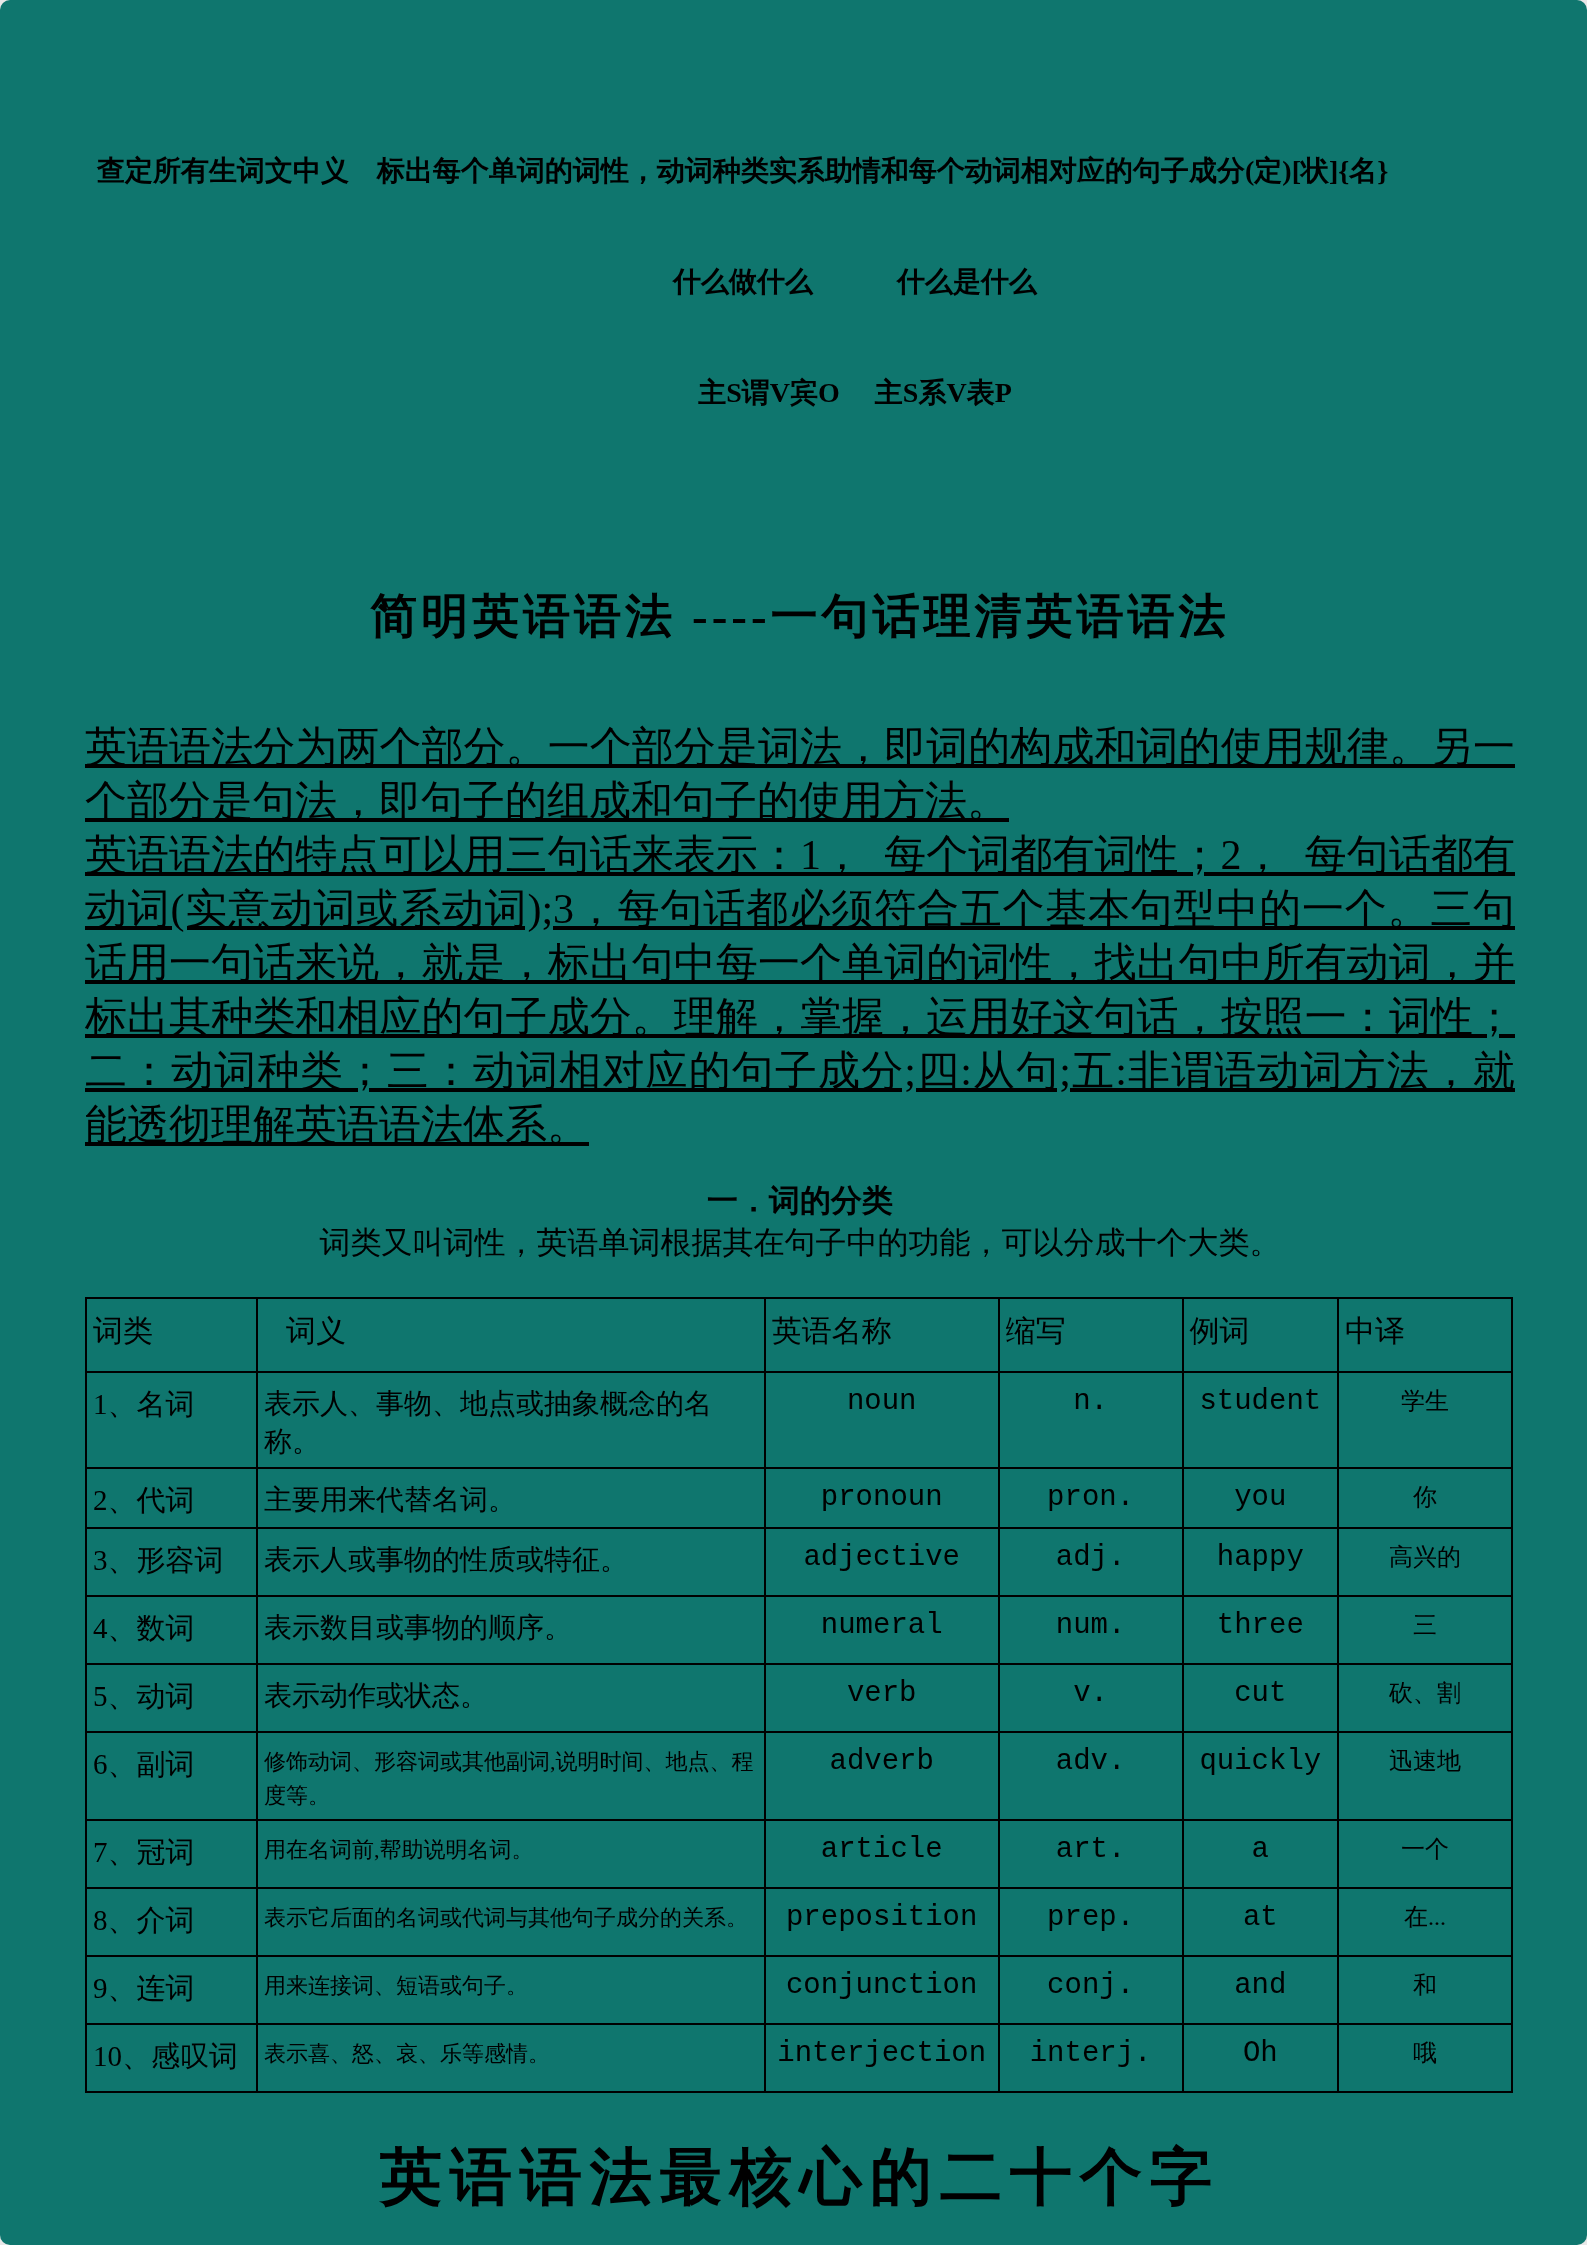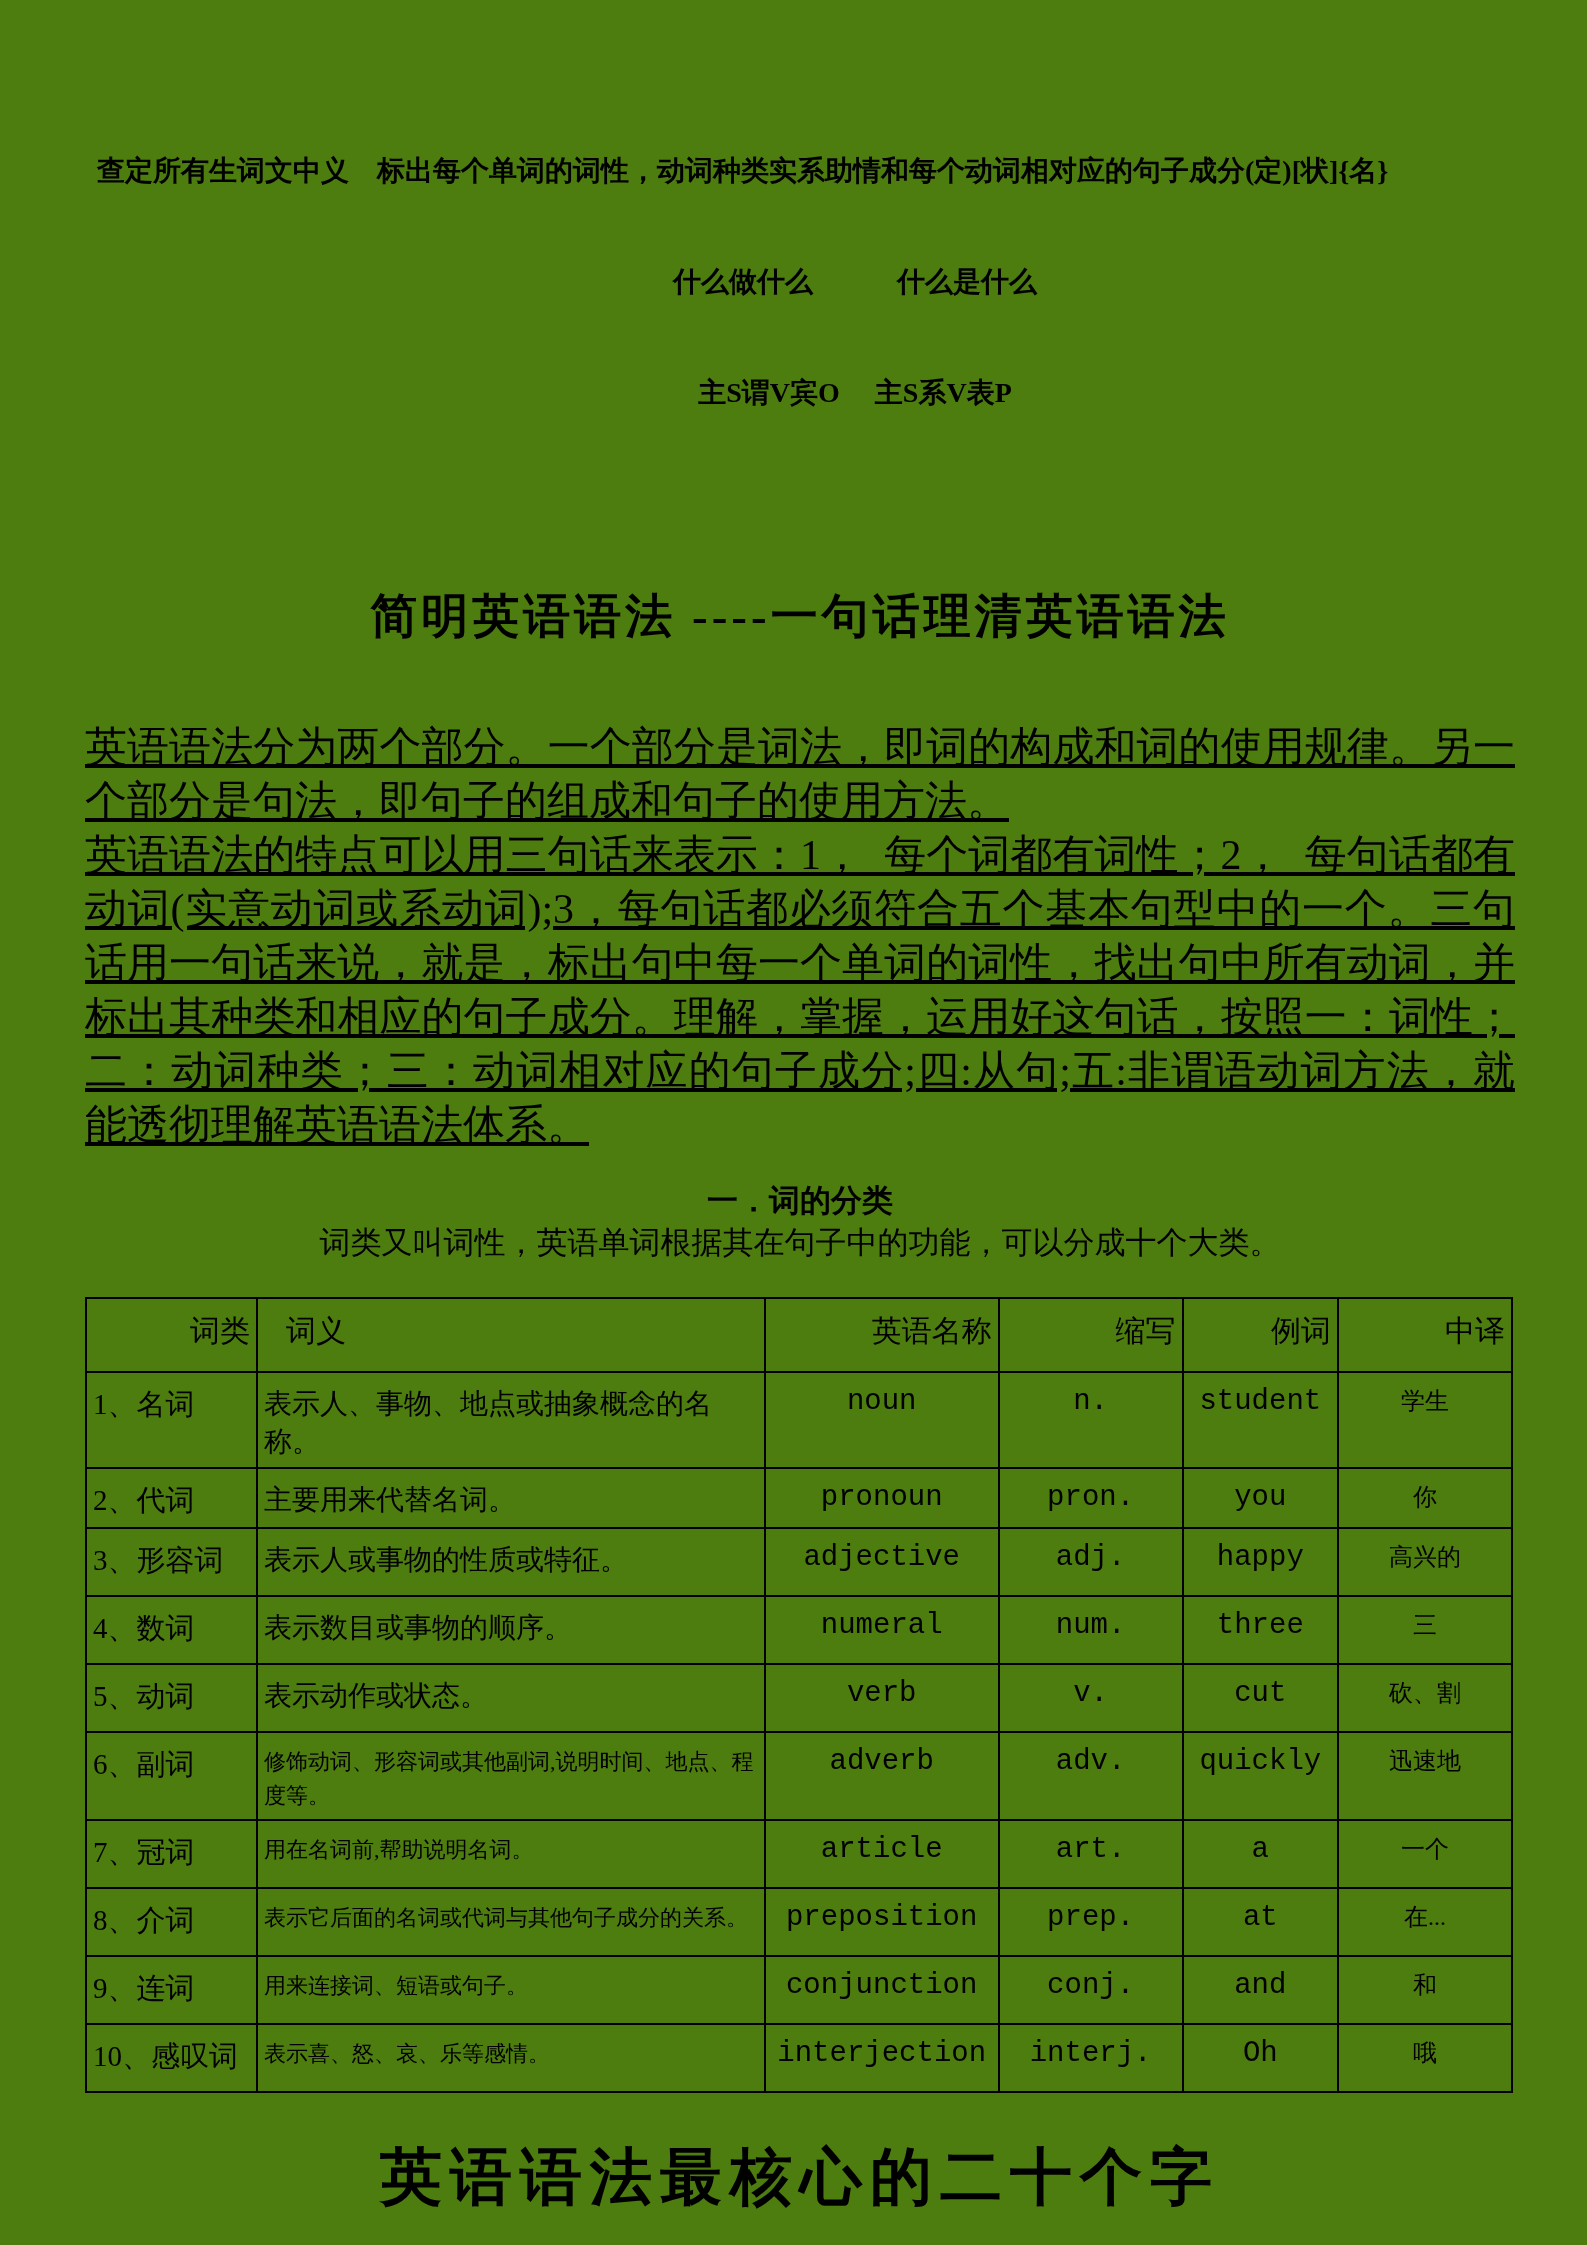--- a/index.html
+++ b/index.html
@@ -2,23 +2,24 @@
 <html lang="zh"><head>
 <meta charset="utf-8">
 <style>
   * { margin: 0; padding: 0; box-sizing: border-box; }
   html, body { background: #e8e8e8; }
   body { font-family: "Liberation Serif", "DejaVu Serif", serif; color: #000; }
   .page {
     position: relative;
     width: 1587px; height: 2245px;
     margin: 0 auto;
-    background: #4d7c0f;
+    background: #0f766e;
     overflow: hidden;
     padding: 0 72px 0 85px;
+    border-radius: 10px;
   }
   .note {
     padding-top: 78px;
     font-size: 28px; font-weight: bold;
     line-height: 37px;
     white-space: pre-wrap;
   }
   .note-line1 { padding-left: 12px; }
   .note-line2, .note-line3 { text-align: center; padding-left: 110px; }
   .doc-title {
@@ -51,21 +52,21 @@
     padding: 12px 6px 6px 6px;
     font-weight: normal;
   }
   .pos-table col.c1 { width: 12.0%; }
   .pos-table col.c2 { width: 35.6%; }
   .pos-table col.c3 { width: 16.4%; }
   .pos-table col.c4 { width: 12.9%; }
   .pos-table col.c5 { width: 10.9%; }
   .pos-table col.c6 { width: 12.2%; }
   .pos-table thead tr { height: 74px; }
-  .pos-table thead th { font-size: 30px; text-align: right; }
+  .pos-table thead th { font-size: 30px; text-align: left; }
   .pos-table thead th.h-def { text-align: left; padding-left: 28px; }
   .pos-table tbody tr { height: 68px; }
   .pos-table tbody tr:nth-child(1) { height: 84px; }
   .pos-table tbody tr:nth-child(2) { height: 46px; }
   .pos-table tbody tr:nth-child(6) { height: 84px; }
   .td-cat { font-size: 29px; padding-left: 8px; white-space: nowrap; }
   .td-def { font-size: 28px; padding-left: 14px; }
   tr.small-def .td-def { font-size: 22px; line-height: 34px; }
   .td-en, .td-abbr, .td-ex {
     font-family: "Liberation Mono", "DejaVu Sans Mono", monospace;

